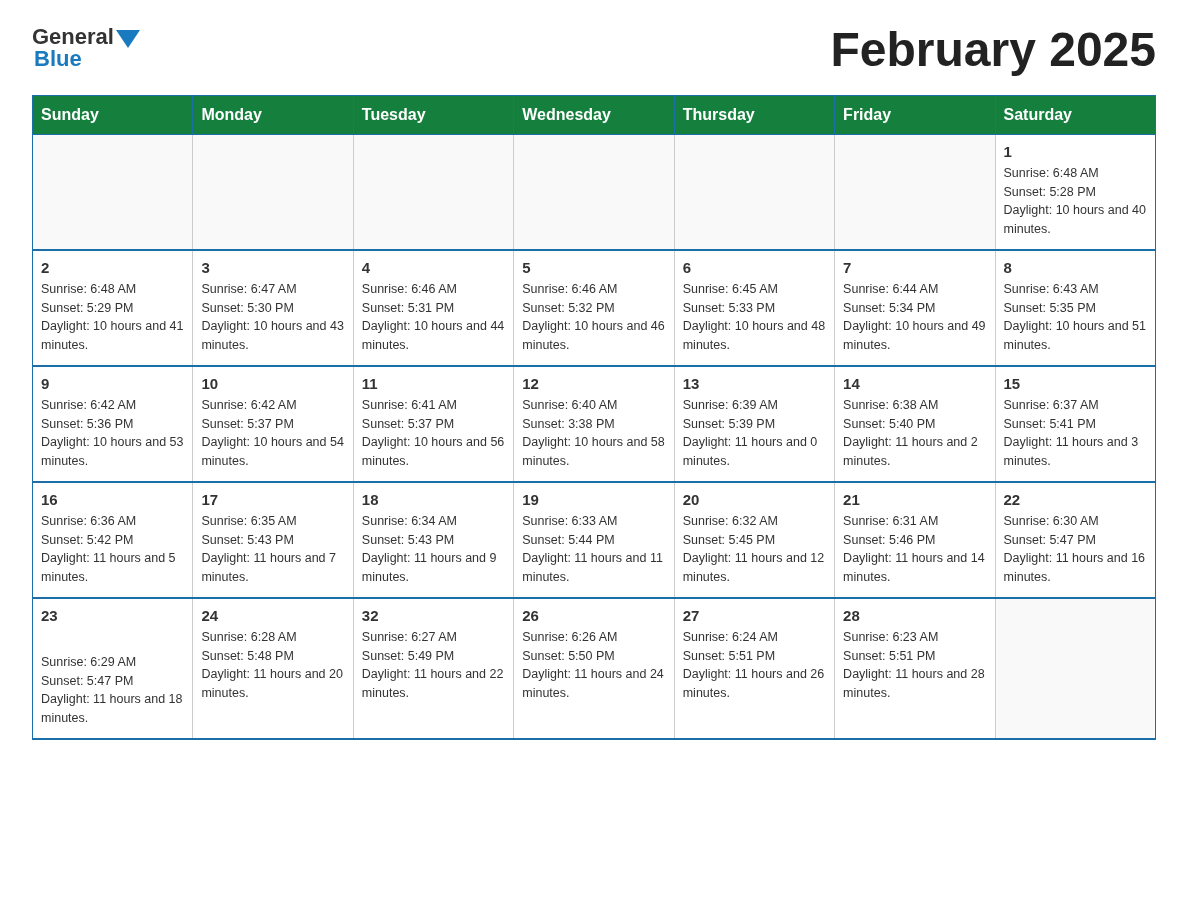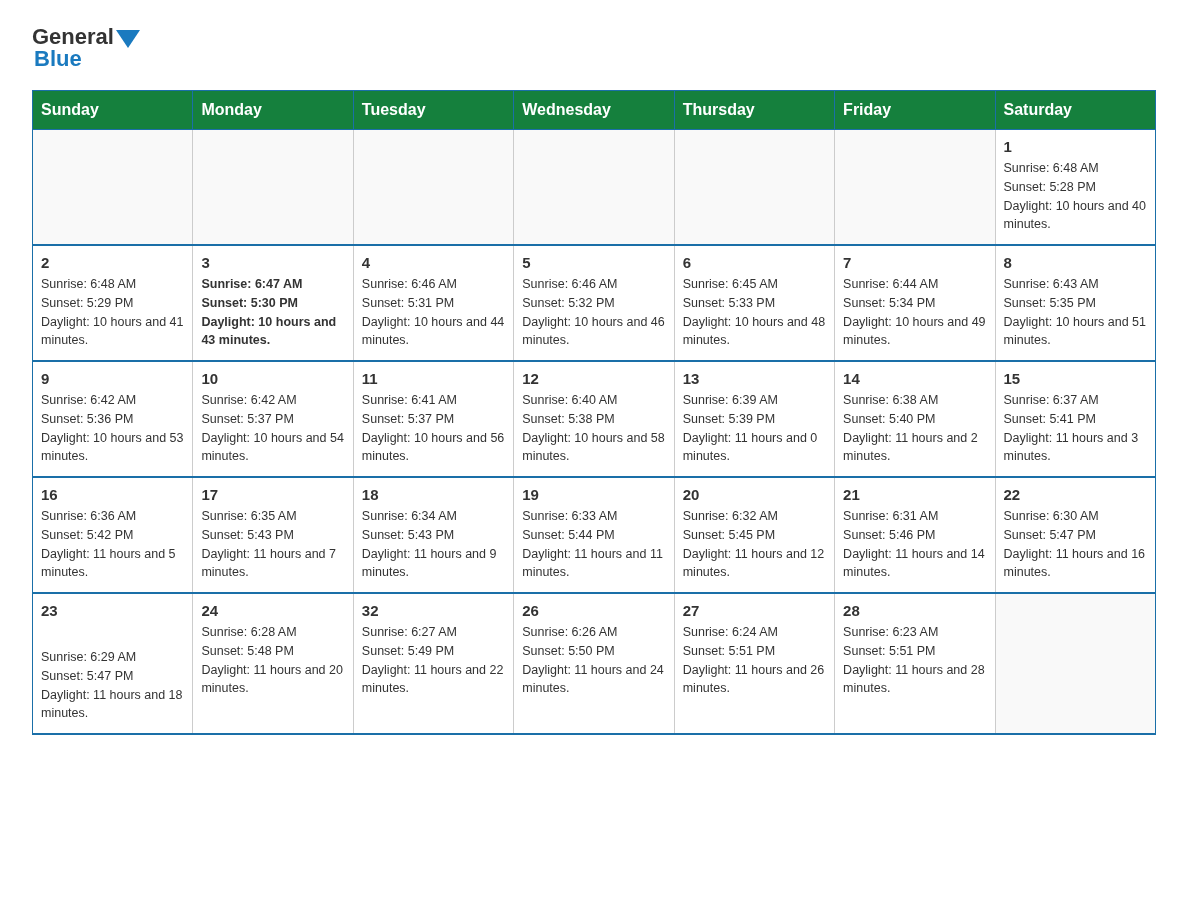--- a/index.html
+++ b/index.html
@@ -118,20 +118,21 @@
 
 <div class="header">
   <div class="logo">
     <div class="logo-row">
       <span class="logo-general">General</span>
       <span class="logo-triangle"></span>
     </div>
     <span class="logo-blue">Blue</span>
   </div>
   <div class="title-block">
+    <h1>February 2025</h1>
   </div>
 </div>
 
 <table>
   <thead>
     <tr>
     <th>Sunday</th>
         <th>Monday</th>
         <th>Tuesday</th>
         <th>Wednesday</th>
@@ -157,21 +158,21 @@
       </tr>
       <tr>
         <td>
           <span class="day-number">2</span>
           <div class="day-info" style="white-space: pre-line;">Sunrise: 6:48 AM
 Sunset: 5:29 PM
 Daylight: 10 hours and 41 minutes.</div>
         </td>
         <td>
           <span class="day-number">3</span>
-          <div class="day-info" style="white-space: pre-line; font-weight: bold;">Sunrise: 6:47 AM
+          <div class="day-info" style="white-space: pre-line;">Sunrise: 6:47 AM
 Sunset: 5:30 PM
 Daylight: 10 hours and 43 minutes.</div>
         </td>
         <td>
           <span class="day-number">4</span>
           <div class="day-info" style="white-space: pre-line;">Sunrise: 6:46 AM
 Sunset: 5:31 PM
 Daylight: 10 hours and 44 minutes.</div>
         </td>
         <td>
@@ -214,21 +215,21 @@
         </td>
         <td>
           <span class="day-number">11</span>
           <div class="day-info" style="white-space: pre-line;">Sunrise: 6:41 AM
 Sunset: 5:37 PM
 Daylight: 10 hours and 56 minutes.</div>
         </td>
         <td>
           <span class="day-number">12</span>
           <div class="day-info" style="white-space: pre-line;">Sunrise: 6:40 AM
-Sunset: 5:38 PM
+Sunset: 3:38 PM
 Daylight: 10 hours and 58 minutes.</div>
         </td>
         <td>
           <span class="day-number">13</span>
           <div class="day-info" style="white-space: pre-line;">Sunrise: 6:39 AM
 Sunset: 5:39 PM
 Daylight: 11 hours and 0 minutes.</div>
         </td>
         <td>
           <span class="day-number">14</span>

